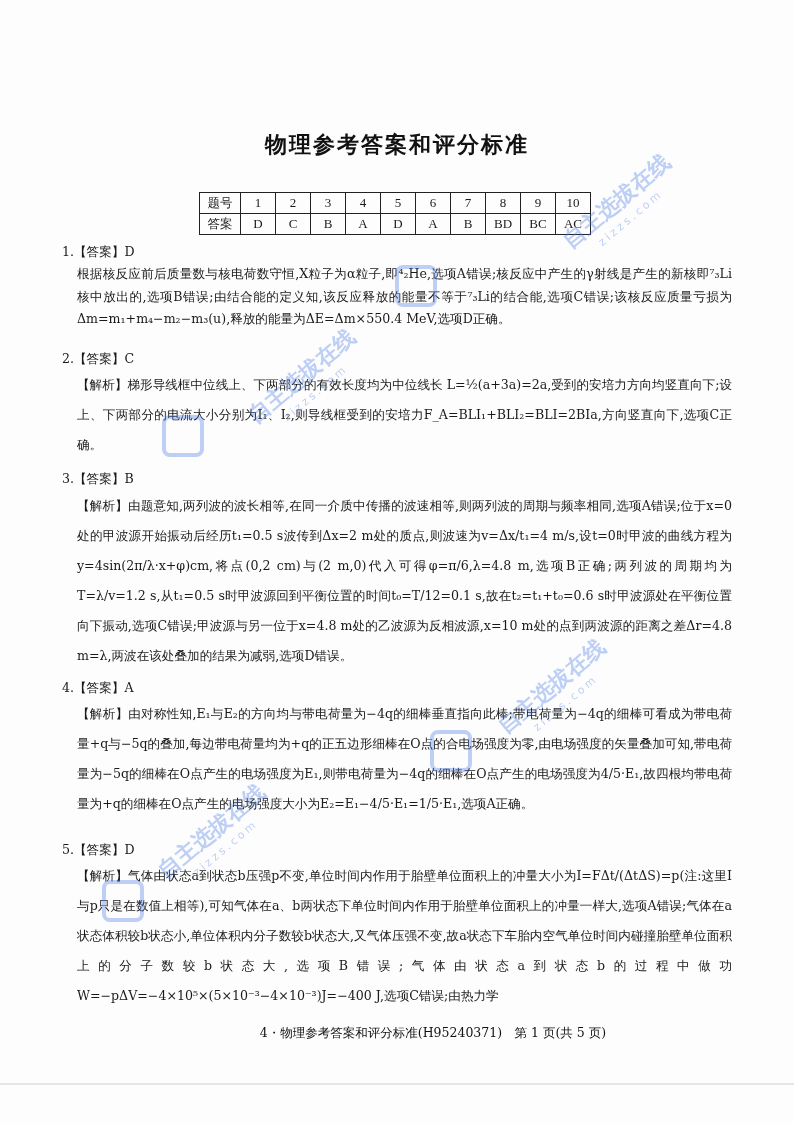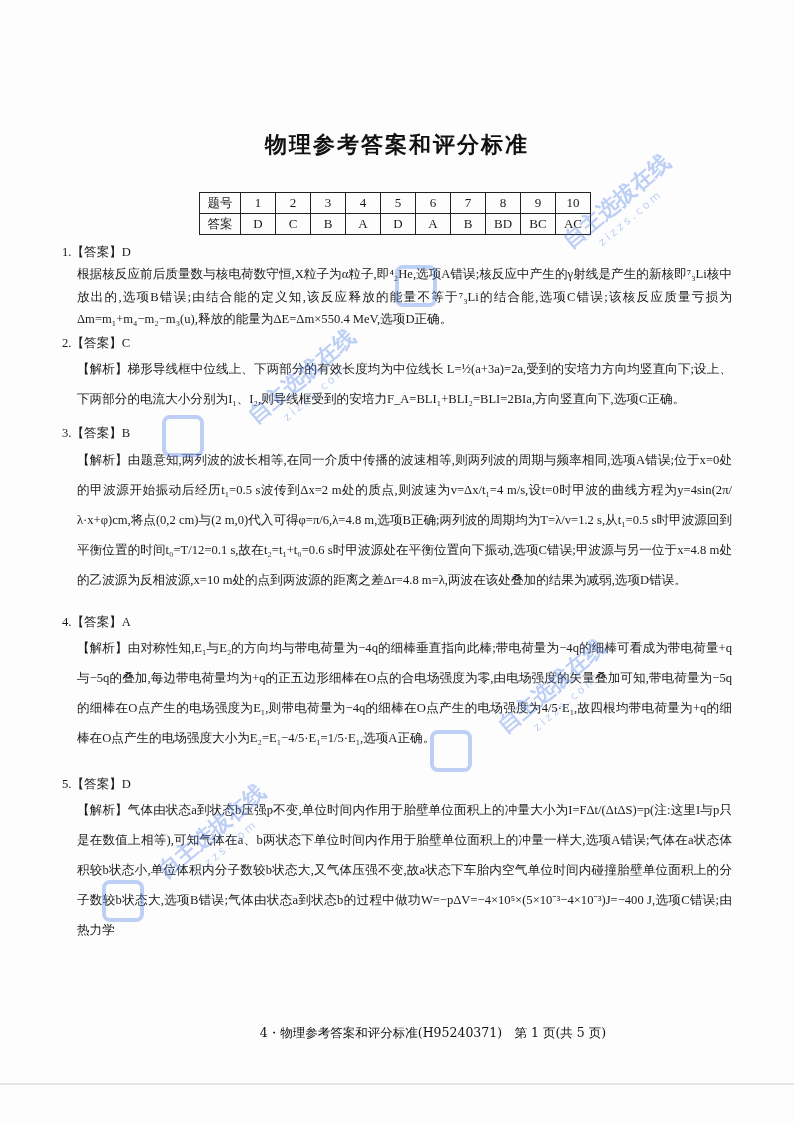--- a/index.html
+++ b/index.html
@@ -18,21 +18,21 @@
     font-size:13px;
   }
   table.ans td {
     border:1px solid #222; height:20px; text-align:center; padding:0; width:34px;
     font-family:"Liberation Serif","DejaVu Serif",serif;
     margin-left:20px;
   }
   table.ans td.hdr { width:40px; font-family:"DejaVu Sans","Liberation Sans",sans-serif; font-size:12.5px; }
   .content {
     position:absolute; left:62px; top:241px; width:670px;
-    font-size:12.6px; line-height:22.3px;font-family:Liberation Serif, serif;
+    font-size:12.6px; line-height:22.3px;
   }
   .q-head { margin:0; }
   .para { margin:0 0 0 15px; text-align:justify; }
   .tall { line-height:30px; }
   .footer {
     position:absolute; left:0; top:1025px; width:794px; text-align:center;
     font-size:12.5px; color:#111;padding-left:36px;
   }
   .bottom-rule {
     position:absolute; left:0; top:1083px; width:794px; height:2px; background:#e6e6e6;
@@ -83,29 +83,29 @@
       <td>AC</td>
     </tr>
   </tbody>
     </table>
 
   <div class="content">
     <div>
       <p class="q-head">1.【答案】D</p>
       <p class="para">根据核反应前后质量数与核电荷数守恒,X粒子为α粒子,即⁴₂He,选项A错误;核反应中产生的γ射线是产生的新核即⁷₃Li核中放出的,选项B错误;由结合能的定义知,该反应释放的能量不等于⁷₃Li的结合能,选项C错误;该核反应质量亏损为Δm=m₁+m₄−m₂−m₃(u),释放的能量为ΔE=Δm×550.4 MeV,选项D正确。</p>
     </div>
-    <div style="margin-top:2px">
+    <div style="margin-top:18px">
       <p class="q-head">2.【答案】C</p>
       <p class="para tall">【解析】梯形导线框中位线上、下两部分的有效长度均为中位线长 L=½(a+3a)=2a,受到的安培力方向均竖直向下;设上、下两部分的电流大小分别为I₁、I₂,则导线框受到的安培力F_A=BLI₁+BLI₂=BLI=2BIa,方向竖直向下,选项C正确。</p>
     </div>
     <div style="margin-top:8px">
       <p class="q-head">3.【答案】B</p>
       <p class="para tall">【解析】由题意知,两列波的波长相等,在同一介质中传播的波速相等,则两列波的周期与频率相同,选项A错误;位于x=0处的甲波源开始振动后经历t₁=0.5 s波传到Δx=2 m处的质点,则波速为v=Δx/t₁=4 m/s,设t=0时甲波的曲线方程为y=4sin(2π/λ·x+φ)cm,将点(0,2 cm)与(2 m,0)代入可得φ=π/6,λ=4.8 m,选项B正确;两列波的周期均为T=λ/v=1.2 s,从t₁=0.5 s时甲波源回到平衡位置的时间t₀=T/12=0.1 s,故在t₂=t₁+t₀=0.6 s时甲波源处在平衡位置向下振动,选项C错误;甲波源与另一位于x=4.8 m处的乙波源为反相波源,x=10 m处的点到两波源的距离之差Δr=4.8 m=λ,两波在该处叠加的结果为减弱,选项D错误。</p>
     </div>
-    <div style="margin-top:16px">
+    <div style="margin-top:6px">
       <p class="q-head">4.【答案】A</p>
       <p class="para tall">【解析】由对称性知,E₁与E₂的方向均与带电荷量为−4q的细棒垂直指向此棒;带电荷量为−4q的细棒可看成为带电荷量+q与−5q的叠加,每边带电荷量均为+q的正五边形细棒在O点的合电场强度为零,由电场强度的矢量叠加可知,带电荷量为−5q的细棒在O点产生的电场强度为E₁,则带电荷量为−4q的细棒在O点产生的电场强度为4/5·E₁,故四根均带电荷量为+q的细棒在O点产生的电场强度大小为E₂=E₁−4/5·E₁=1/5·E₁,选项A正确。</p>
     </div>
     <div style="margin-top:20px">
       <p class="q-head">5.【答案】D</p>
       <p class="para tall">【解析】气体由状态a到状态b压强p不变,单位时间内作用于胎壁单位面积上的冲量大小为I=FΔt/(ΔtΔS)=p(注:这里I与p只是在数值上相等),可知气体在a、b两状态下单位时间内作用于胎壁单位面积上的冲量一样大,选项A错误;气体在a状态体积较b状态小,单位体积内分子数较b状态大,又气体压强不变,故a状态下车胎内空气单位时间内碰撞胎壁单位面积上的分子数较b状态大,选项B错误;气体由状态a到状态b的过程中做功W=−pΔV=−4×10⁵×(5×10⁻³−4×10⁻³)J=−400 J,选项C错误;由热力学</p>
     </div>
   </div>
 
   <div class="footer">4・物理参考答案和评分标准(H95240371)　第 1 页(共 5 页)</div>

